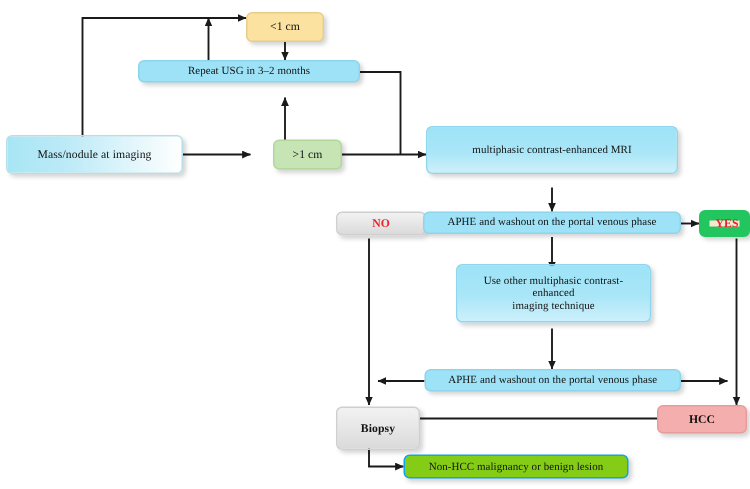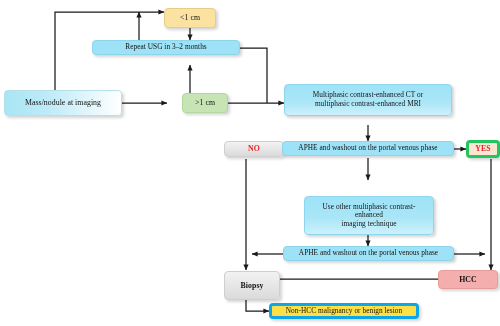--- a/index.html
+++ b/index.html
@@ -60,29 +60,29 @@
   .c-green {
     background: #c7e5b4;
     border: 1px solid #b2d79d;
   }
   .c-gray {
     background: linear-gradient(to bottom, #f2f2f2 0%, #e4e4e4 60%, #dadada 100%);
     border: 1px solid #cfcfcf;
   }
   .c-peach {
     background: #fbe6d4;
-    border: 3px solid #22c55e;
+    border: 7px solid #22c55e;
   }
   .c-pink {
     background: #f5aeae;
     border: 1px solid #e79c9c;
   }
   .c-cream {
-    background: #fde047;
-    border: 3px solid #0ea5e9;
+    background: #84cc16;
+    border: 1px solid #0ea5e9;
   }
 
   .t-red   { color: #e8242a; font-weight: 700; }
   .t-bold  { font-weight: 700; }
 
   .fs10 { font-size: 7.3px; }
   .fs11 { font-size: 7.8px; }
 </style>
 </head>
 <body>
@@ -146,37 +146,36 @@
 
   <div class="node c-cyan-grad fs11" style="left:4px; top:90px; width:118px; height:26px;align-items:center;">
     <span>Mass/nodule at imaging</span>
   </div>
 
   <div class="node c-green fs11" style="left:182px; top:93px; width:46px; height:20px;">
     <span>&gt;1 cm</span>
   </div>
 
   <div class="node c-cyan fs10" style="left:284px; top:84px; width:168px; height:32px; flex-direction:column;">
-    <span>Multiphasic contrast-enhanced CT or</span>
     <span>multiphasic contrast-enhanced MRI</span>
   </div>
 
   <div class="node c-gray fs11 t-red" style="left:224px; top:141px; width:60px; height:16px;">
     <span>NO</span>
   </div>
 
   <div class="node c-cyan-flat fs10" style="left:282px; top:141px; width:172px; height:15px;">
     <span>APHE and washout on the portal venous phase</span>
   </div>
 
   <div class="node c-peach fs11 t-red" style="left:466px; top:140px; width:34px; height:18px;">
     <span>YES</span>
   </div>
 
-  <div class="node c-cyan fs10" style="left:304px; top:196px; width:130px; height:39px; flex-direction:column;">
+  <div class="node c-cyan fs10" style="left:304px; top:176px; width:130px; height:39px; flex-direction:column;">
     <span>Use other multiphasic contrast-enhanced</span>
     <span>imaging technique</span>
   </div>
 
   <div class="node c-cyan-flat fs10" style="left:283px; top:246px; width:171px; height:15px;">
     <span>APHE and washout on the portal venous phase</span>
   </div>
 
   <div class="node c-gray fs11 t-bold" style="left:224px; top:271px; width:56px; height:29px;">
     <span>Biopsy</span>

